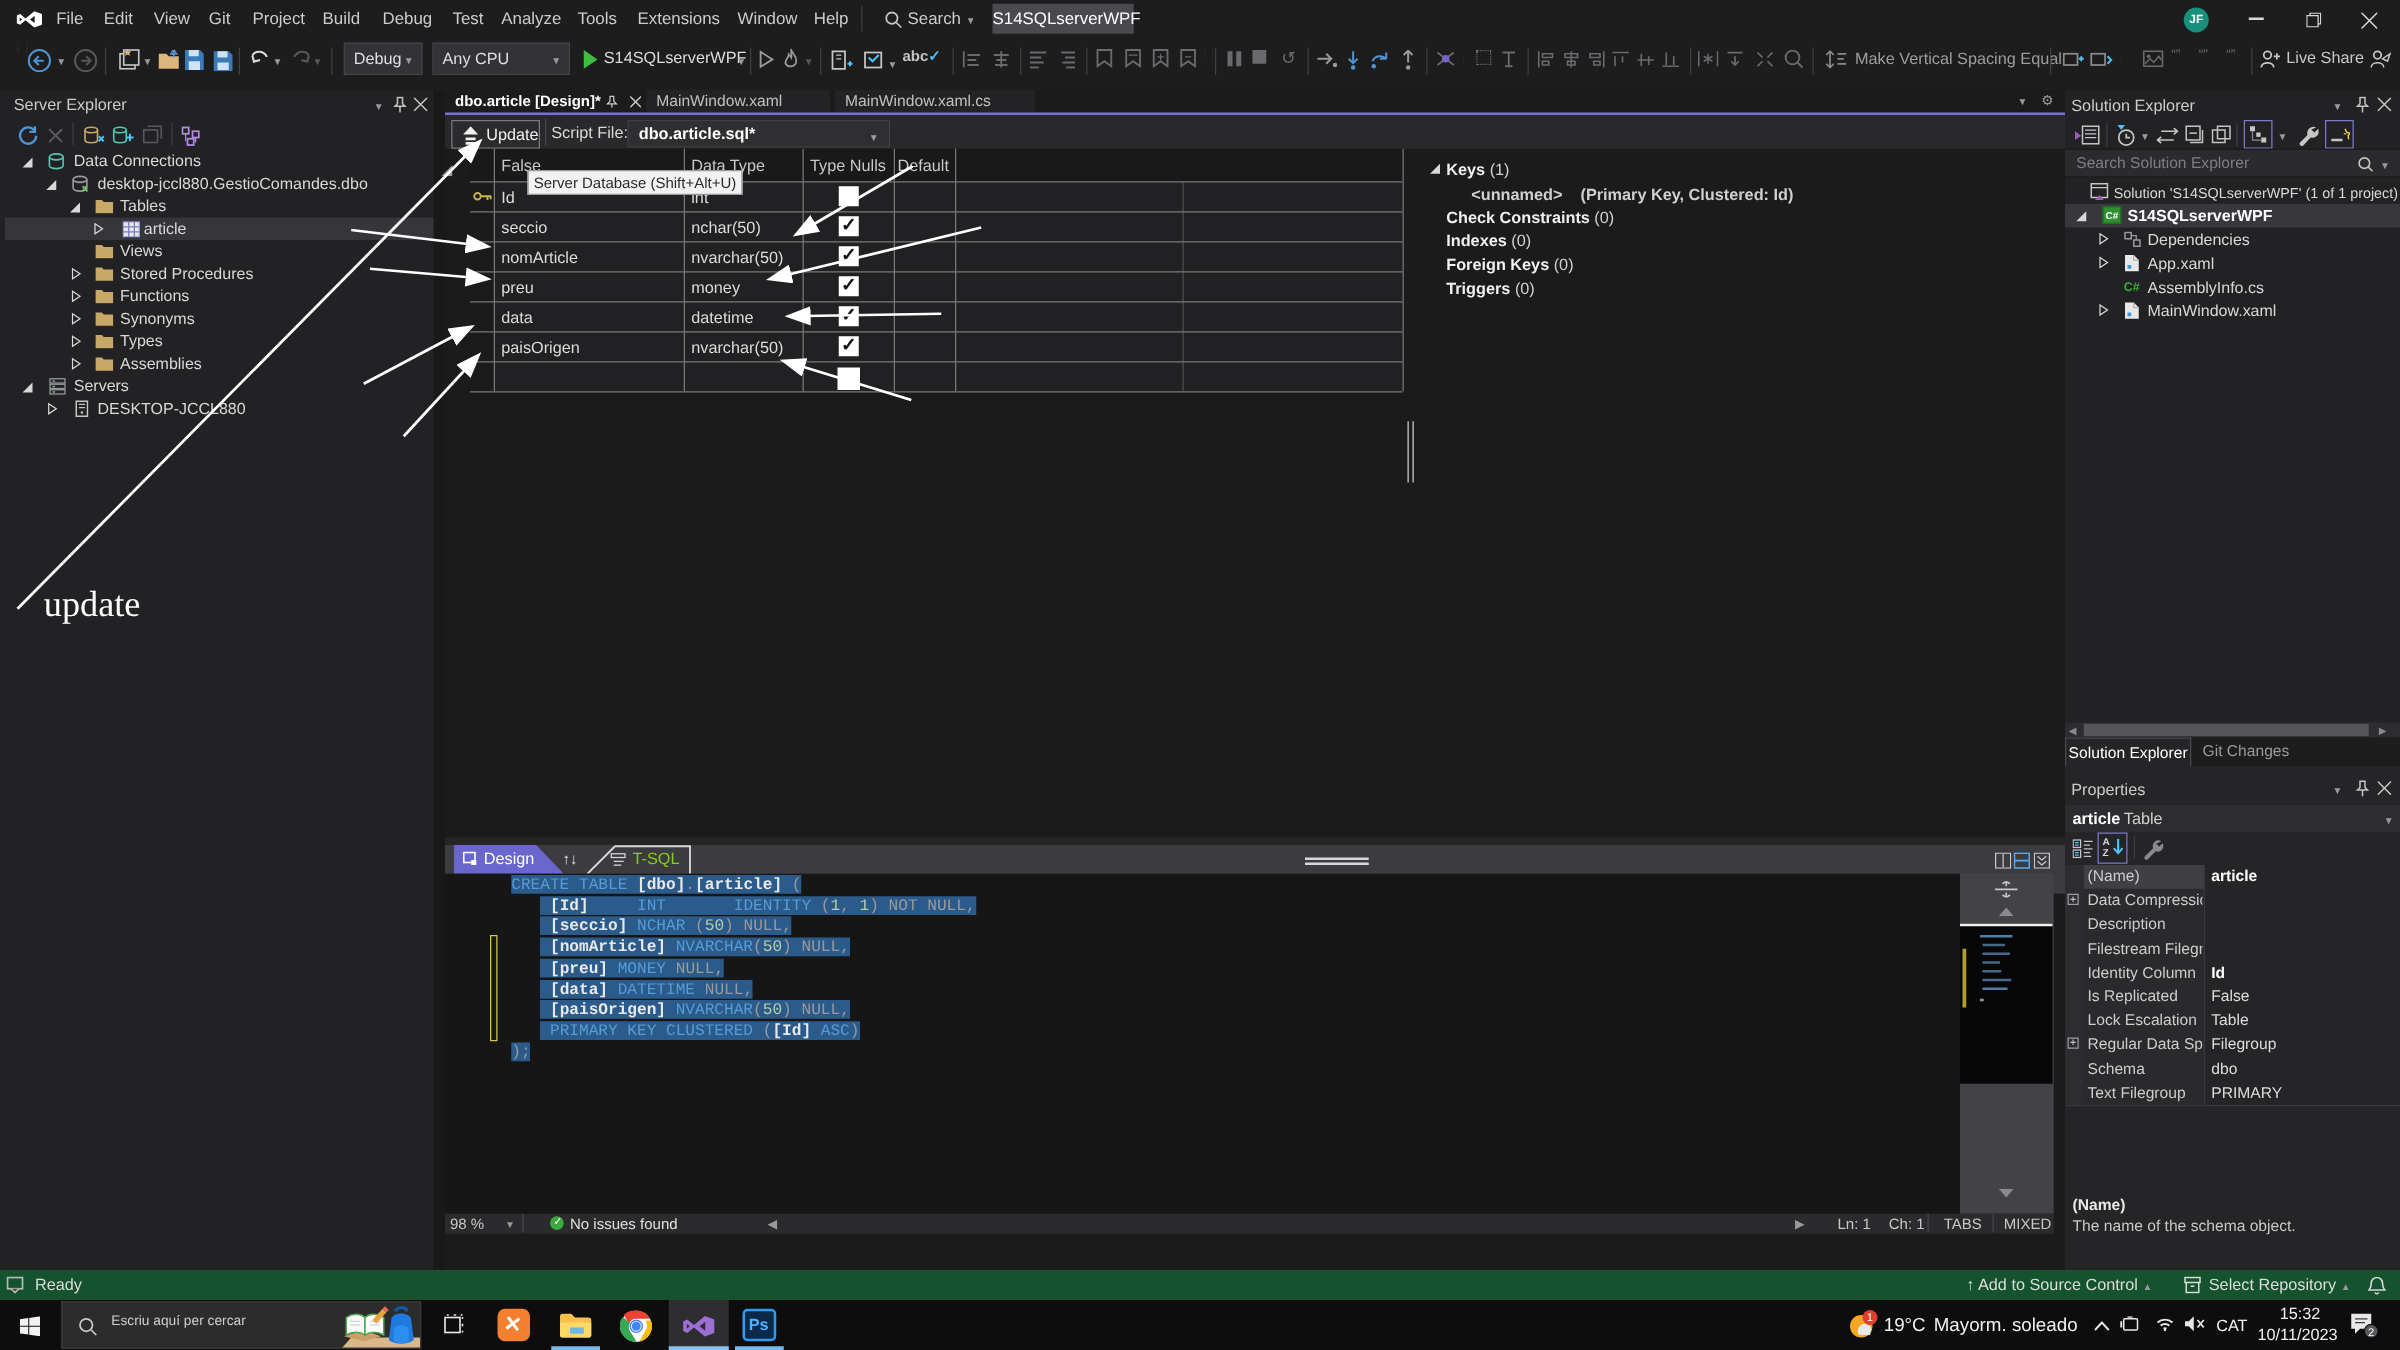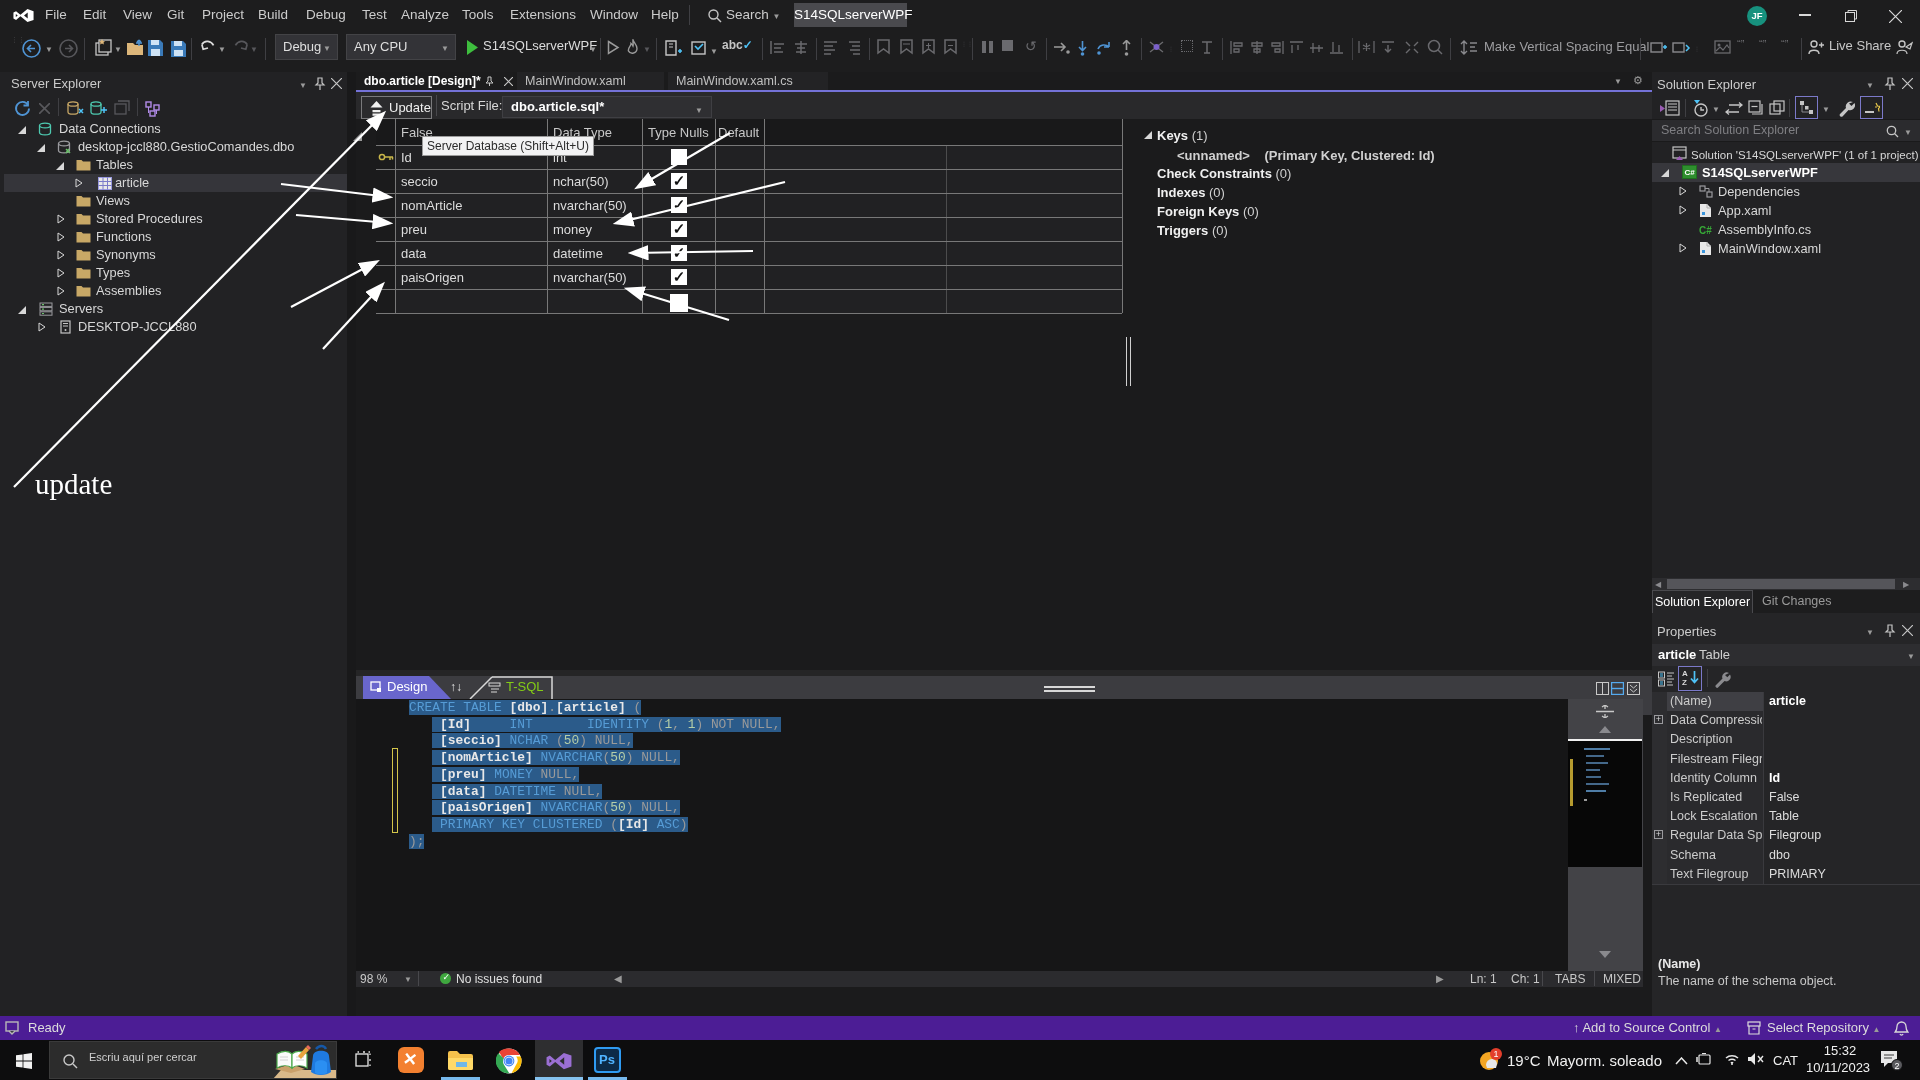--- a/index.html
+++ b/index.html
@@ -67,21 +67,21 @@
 .selrect { background:#2b5b8a; }
 
 #edstatus { left:0; top:899px; width:1287px; height:16px; background:#2b2b2e; color:#c8c8c8; font-size:12px; }
 #connbar { left:0; top:916px; width:1287px; height:28px; background:#1a1a1b; color:#e0e0e0; font-size:13px; border-top:1.5px solid #ececec; }
 
 
 #rightpanel { left:1652px; top:72px; width:268px; height:944px; background:#222224; }
 .rp-label { color:#cccccc; font-size:13px; }
 
 
-#readybar { left:0; top:1016px; width:1920px; height:24px; background:#4c1d95; }
+#readybar { left:0; top:1016px; width:1920px; height:24px; background:#14532d; }
 #taskbar { left:0; top:1040px; width:1920px; height:40px; background:#0d0d0e; }
 #searchbox { left:49px; top:1px; width:288px; height:38px; background:#2c2c2c; border:1px solid #3a3a3a; overflow:hidden; }
 
 
 #anno { left:0; top:0; width:1920px; height:1080px; pointer-events:none; }
 #updtext { left:35px; top:468px; color:#ffffff; font-family:"Liberation Serif", serif; font-size:29px; }
 </style>
 </head>
 <body>
 <div id="stage">

